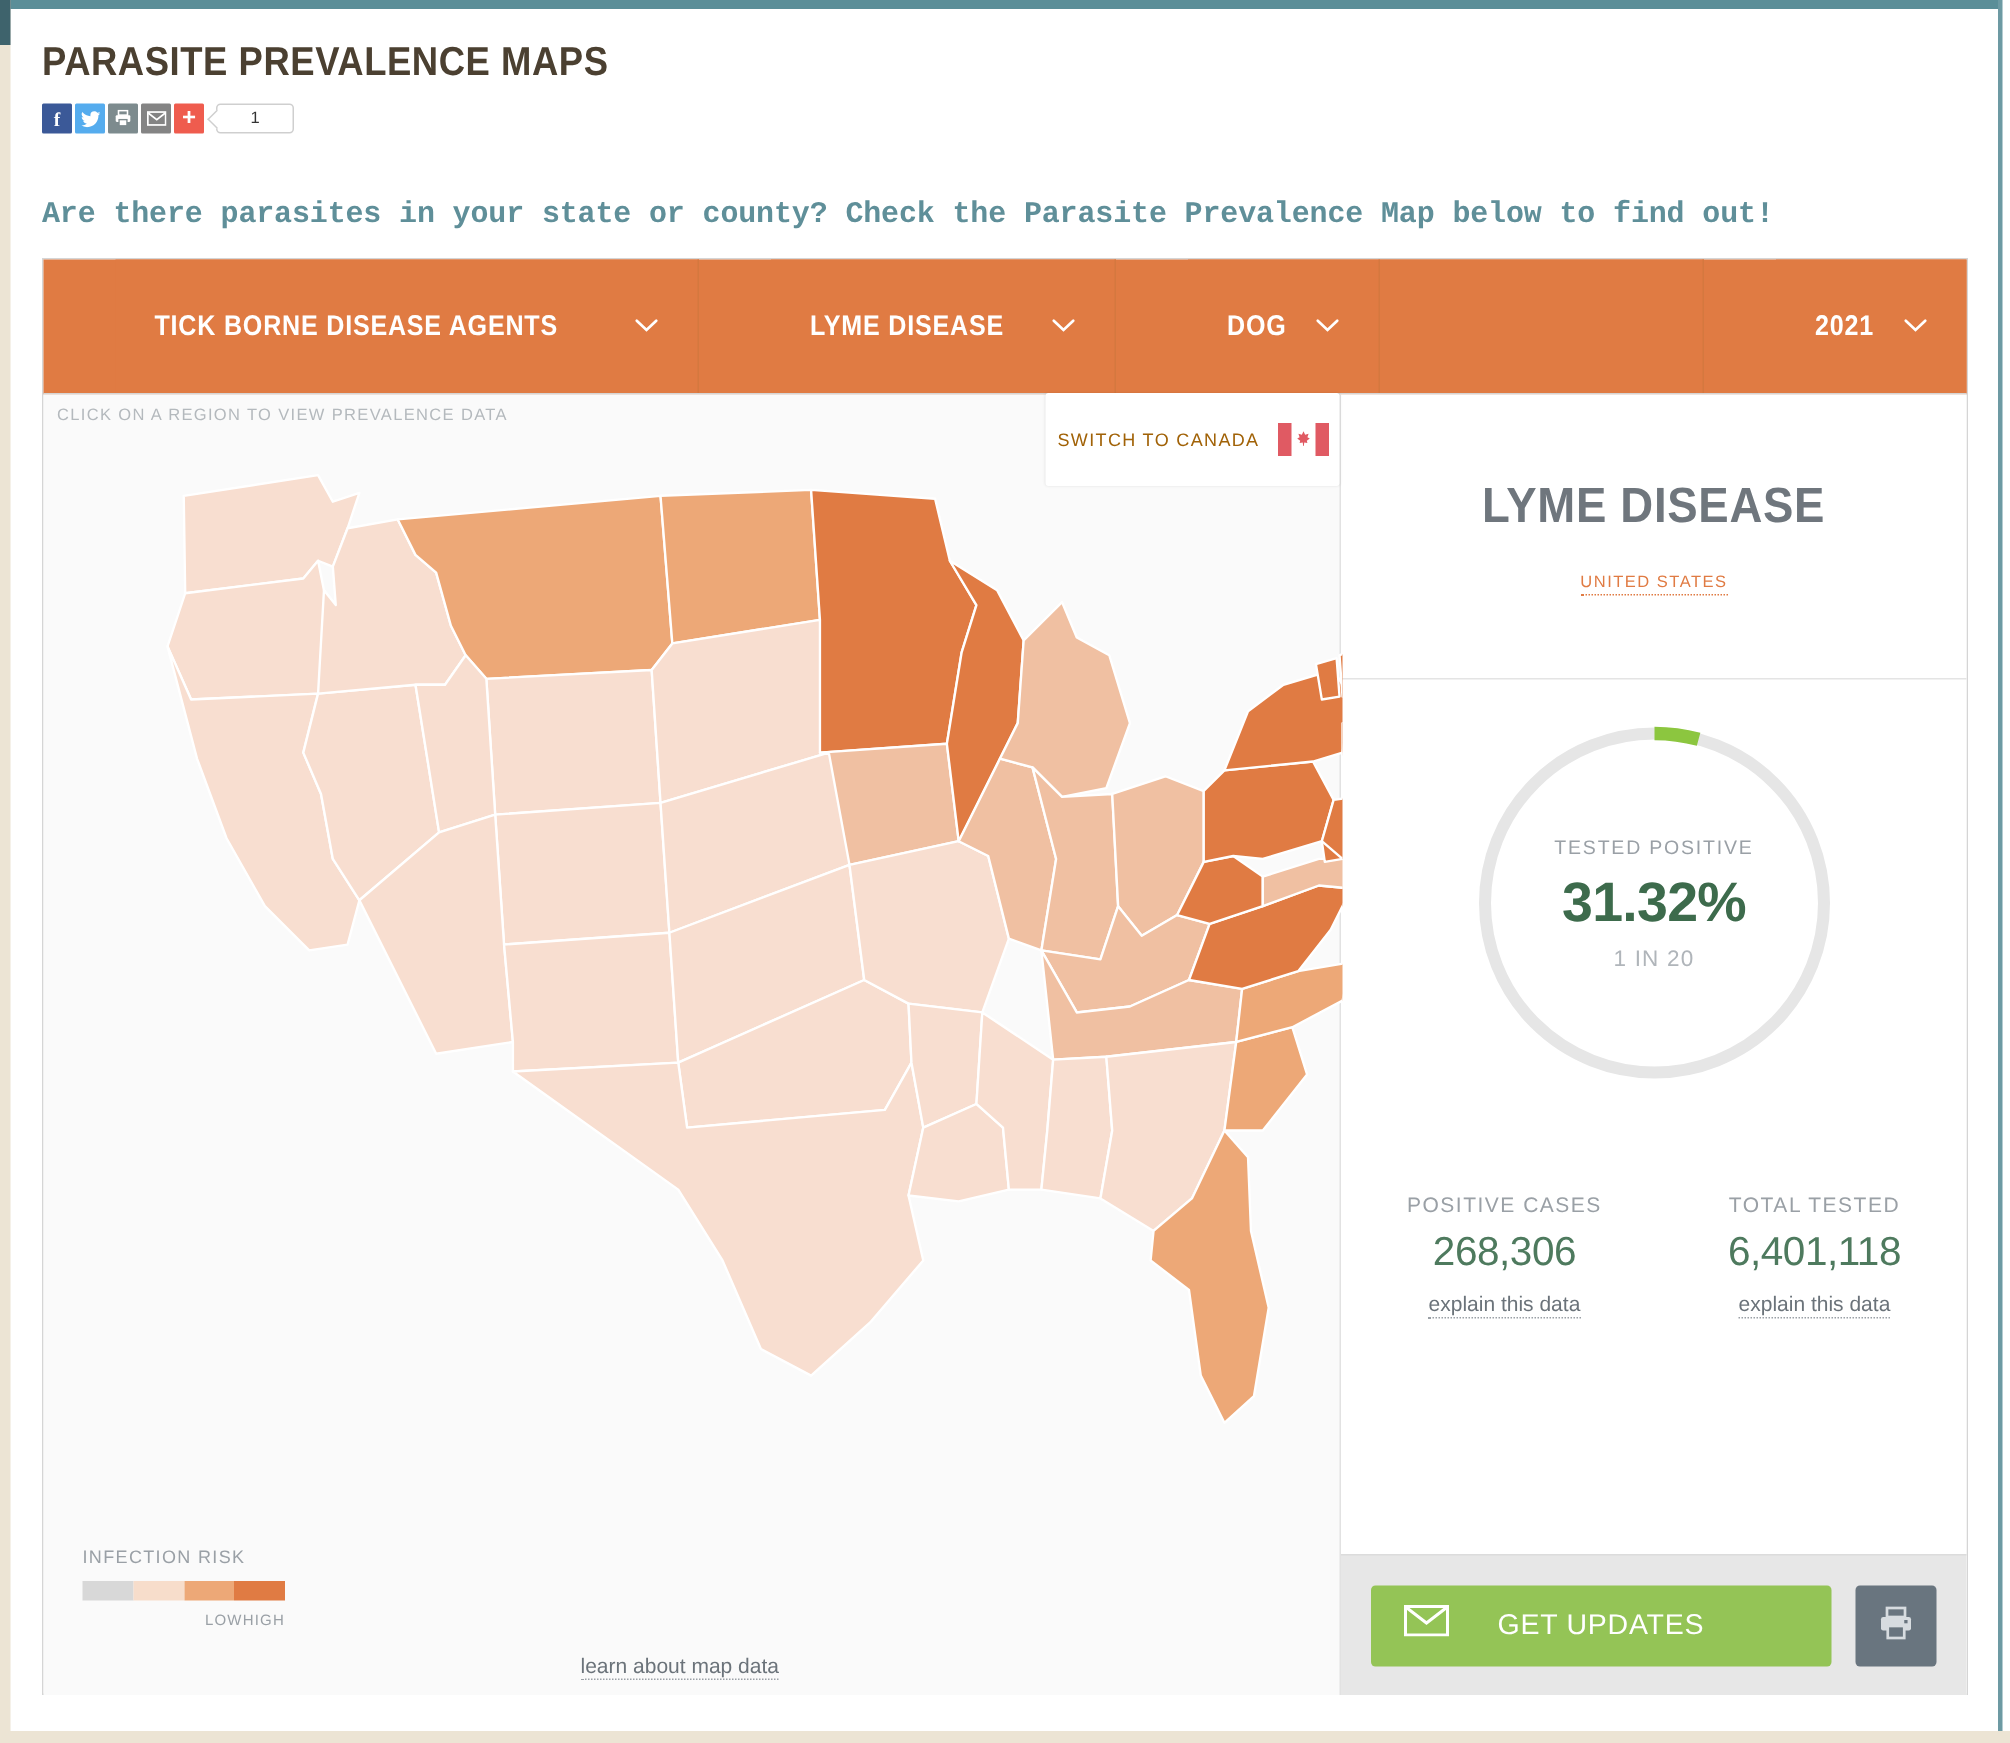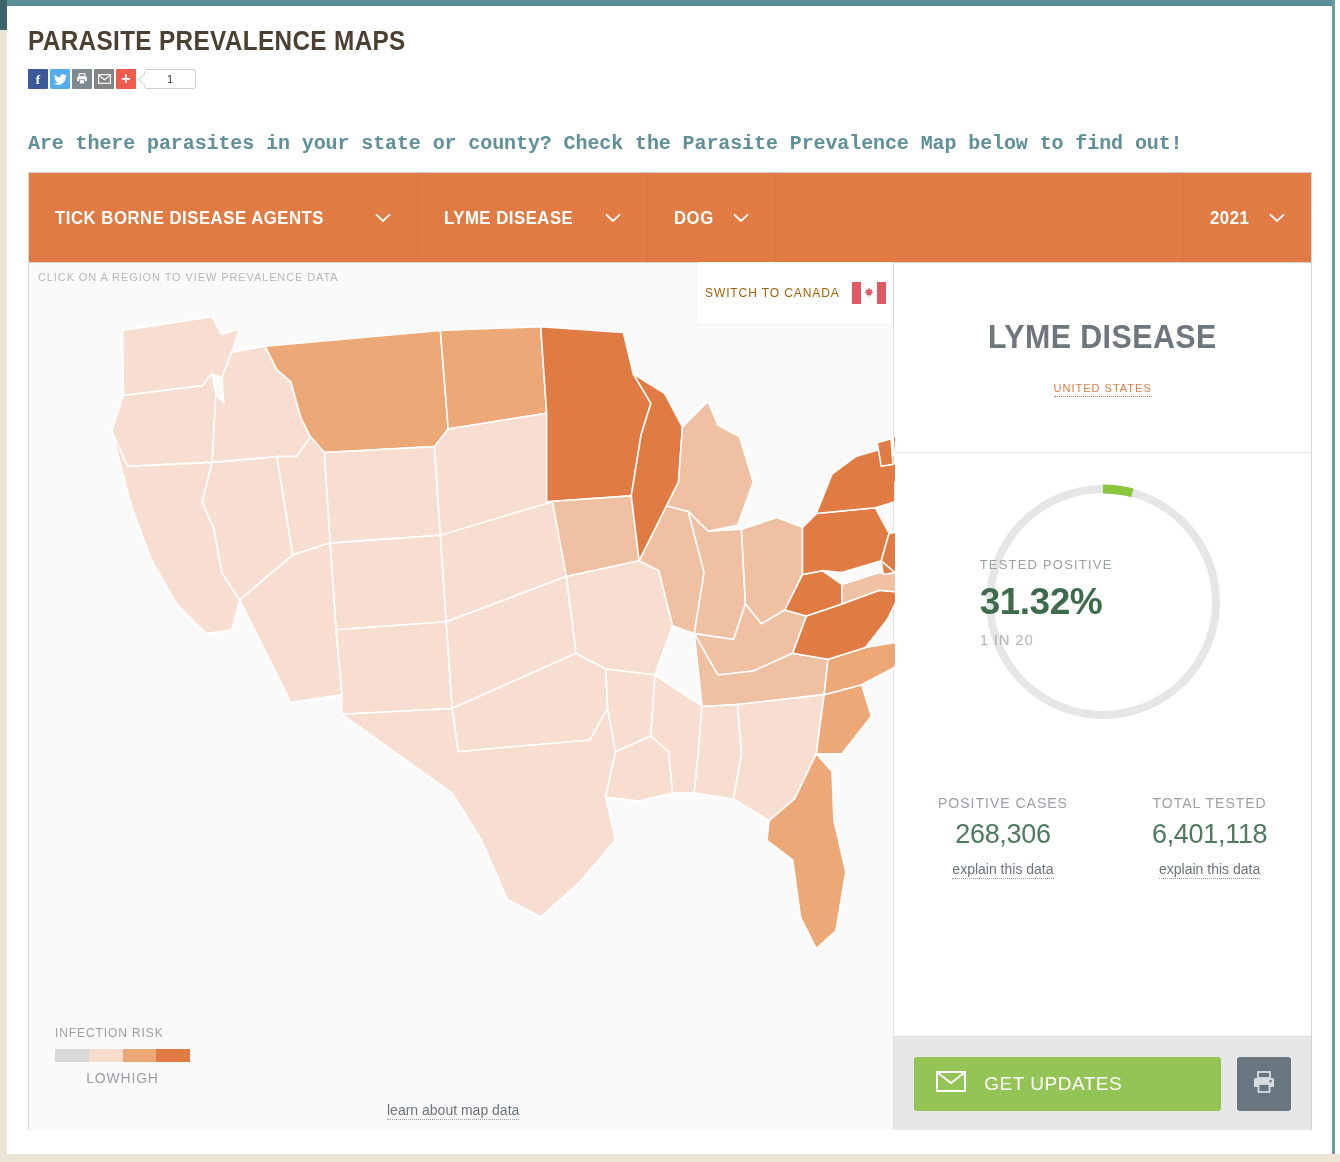--- a/index.html
+++ b/index.html
@@ -116,20 +116,21 @@
     border-bottom: 1px solid #d5d5d5;
   }
   .selector {
     display: flex; align-items: center;
     padding: 0 26px;
     color: #ffffff;
     cursor: pointer;
     border-right: 1px solid #d4783f;
     background: #e07b43;
     white-space: nowrap;
+    margin-left: 48px;
   }
   .selector:last-child { border-right: none; }
   .selector-label {
     font-family: "Liberation Sans Narrow", "Liberation Sans", sans-serif;
     font-weight: bold;
     font-size: 19px;
     letter-spacing: 0.6px;
     text-transform: uppercase;
     transform: scaleX(0.88);
     transform-origin: left center;
@@ -178,23 +179,23 @@
 
   
   #legend { position: absolute; left: 26px; bottom: 44px; }
   #legend-title {
     font-size: 12px; letter-spacing: 0.9px; color: #9aa0a6;
     text-transform: uppercase; margin-bottom: 9px;
   }
   #legend-swatches { display: flex; width: 135px; height: 13px; }
   #legend-swatches span { flex: 1 1 auto; }
   #legend-ends {
-    display: flex; justify-content: center;
+    display: flex; justify-content: flex-end;
     width: 135px; margin-top: 8px;
-    font-size: 14px; letter-spacing: 0.8px; color: #9aa0a6;
+    font-size: 10px; letter-spacing: 0.8px; color: #9aa0a6;
     text-transform: uppercase;
   }
   #map-data-link {
     position: absolute; left: 358px; bottom: 10px;
     font-size: 14px; color: #6b737a;
     border-bottom: 1px dotted #9aa0a6;
     padding-bottom: 1px;
     cursor: pointer;
   }
 
@@ -231,21 +232,21 @@
   #stats-body {
     flex: 1 1 auto;
     display: flex; flex-direction: column; align-items: center;
     padding-top: 26px;
   }
   #donut-wrap { position: relative; width: 246px; height: 246px; }
   #donut-svg { display: block; }
   #donut-center {
     position: absolute; left: 0; top: 0; width: 246px; height: 246px;
     display: flex; flex-direction: column;
-    justify-content: center;
+    align-items: center; justify-content: center;
   }
   #donut-caption {
     font-size: 13px; letter-spacing: 1.2px;
     color: #9aa0a6; text-transform: uppercase;
   }
   #donut-value {
     margin-top: 9px;
     font-size: 37px; font-weight: bold;
     color: #3d6b4c;
     letter-spacing: -0.5px;
@@ -280,21 +281,21 @@
     background: #e7e7e7;
     border-top: 1px solid #dcdcdc;
     display: flex; align-items: center;
     padding: 0 20px; gap: 16px;
   }
   #get-updates-btn {
     flex: 1 1 auto; height: 54px;
     background: #94c456; border: none; border-radius: 3px;
     color: #ffffff;
     display: flex; align-items: center;
-    padding-left: 22px; gap: 18px;
+    padding-left: 22px; gap: 32px;
     cursor: pointer;
     font-size: 19px; letter-spacing: 0.5px;
     text-transform: uppercase;
     font-family: "Liberation Sans", sans-serif;
   }
   #print-btn {
     width: 54px; height: 54px;
     background: #69757f; border: none; border-radius: 3px;
     display: flex; align-items: center; justify-content: center;
     cursor: pointer;

